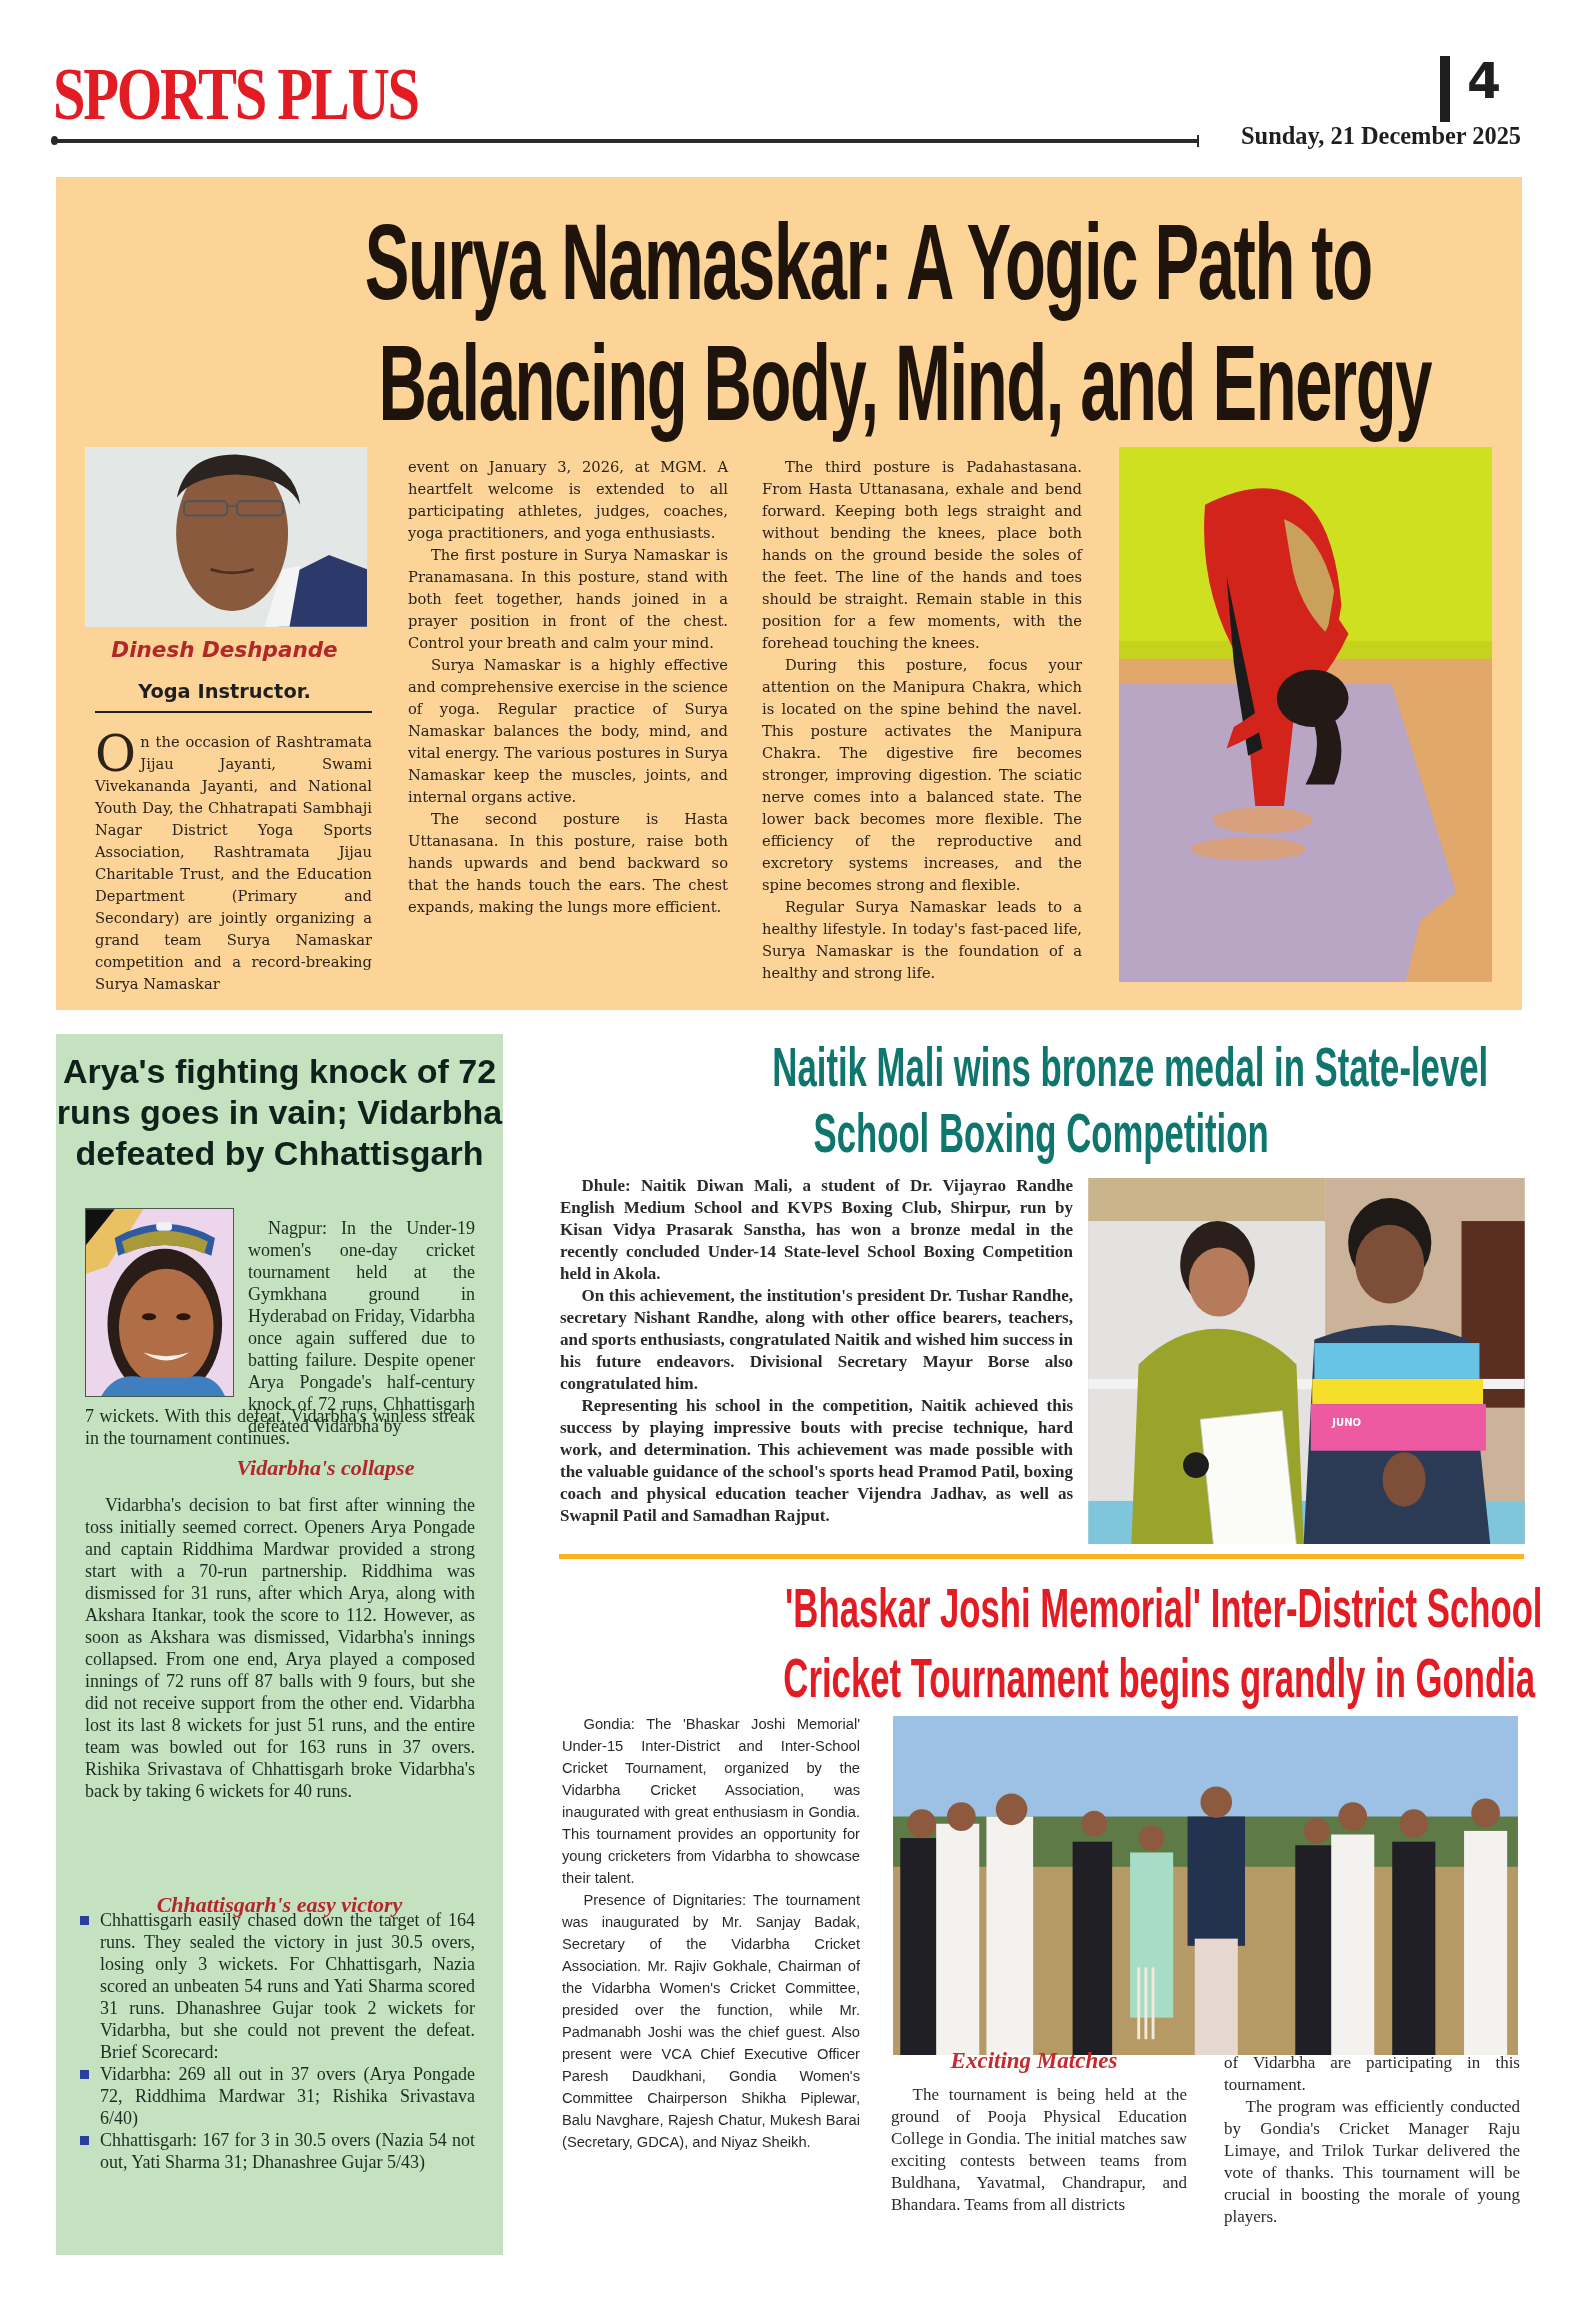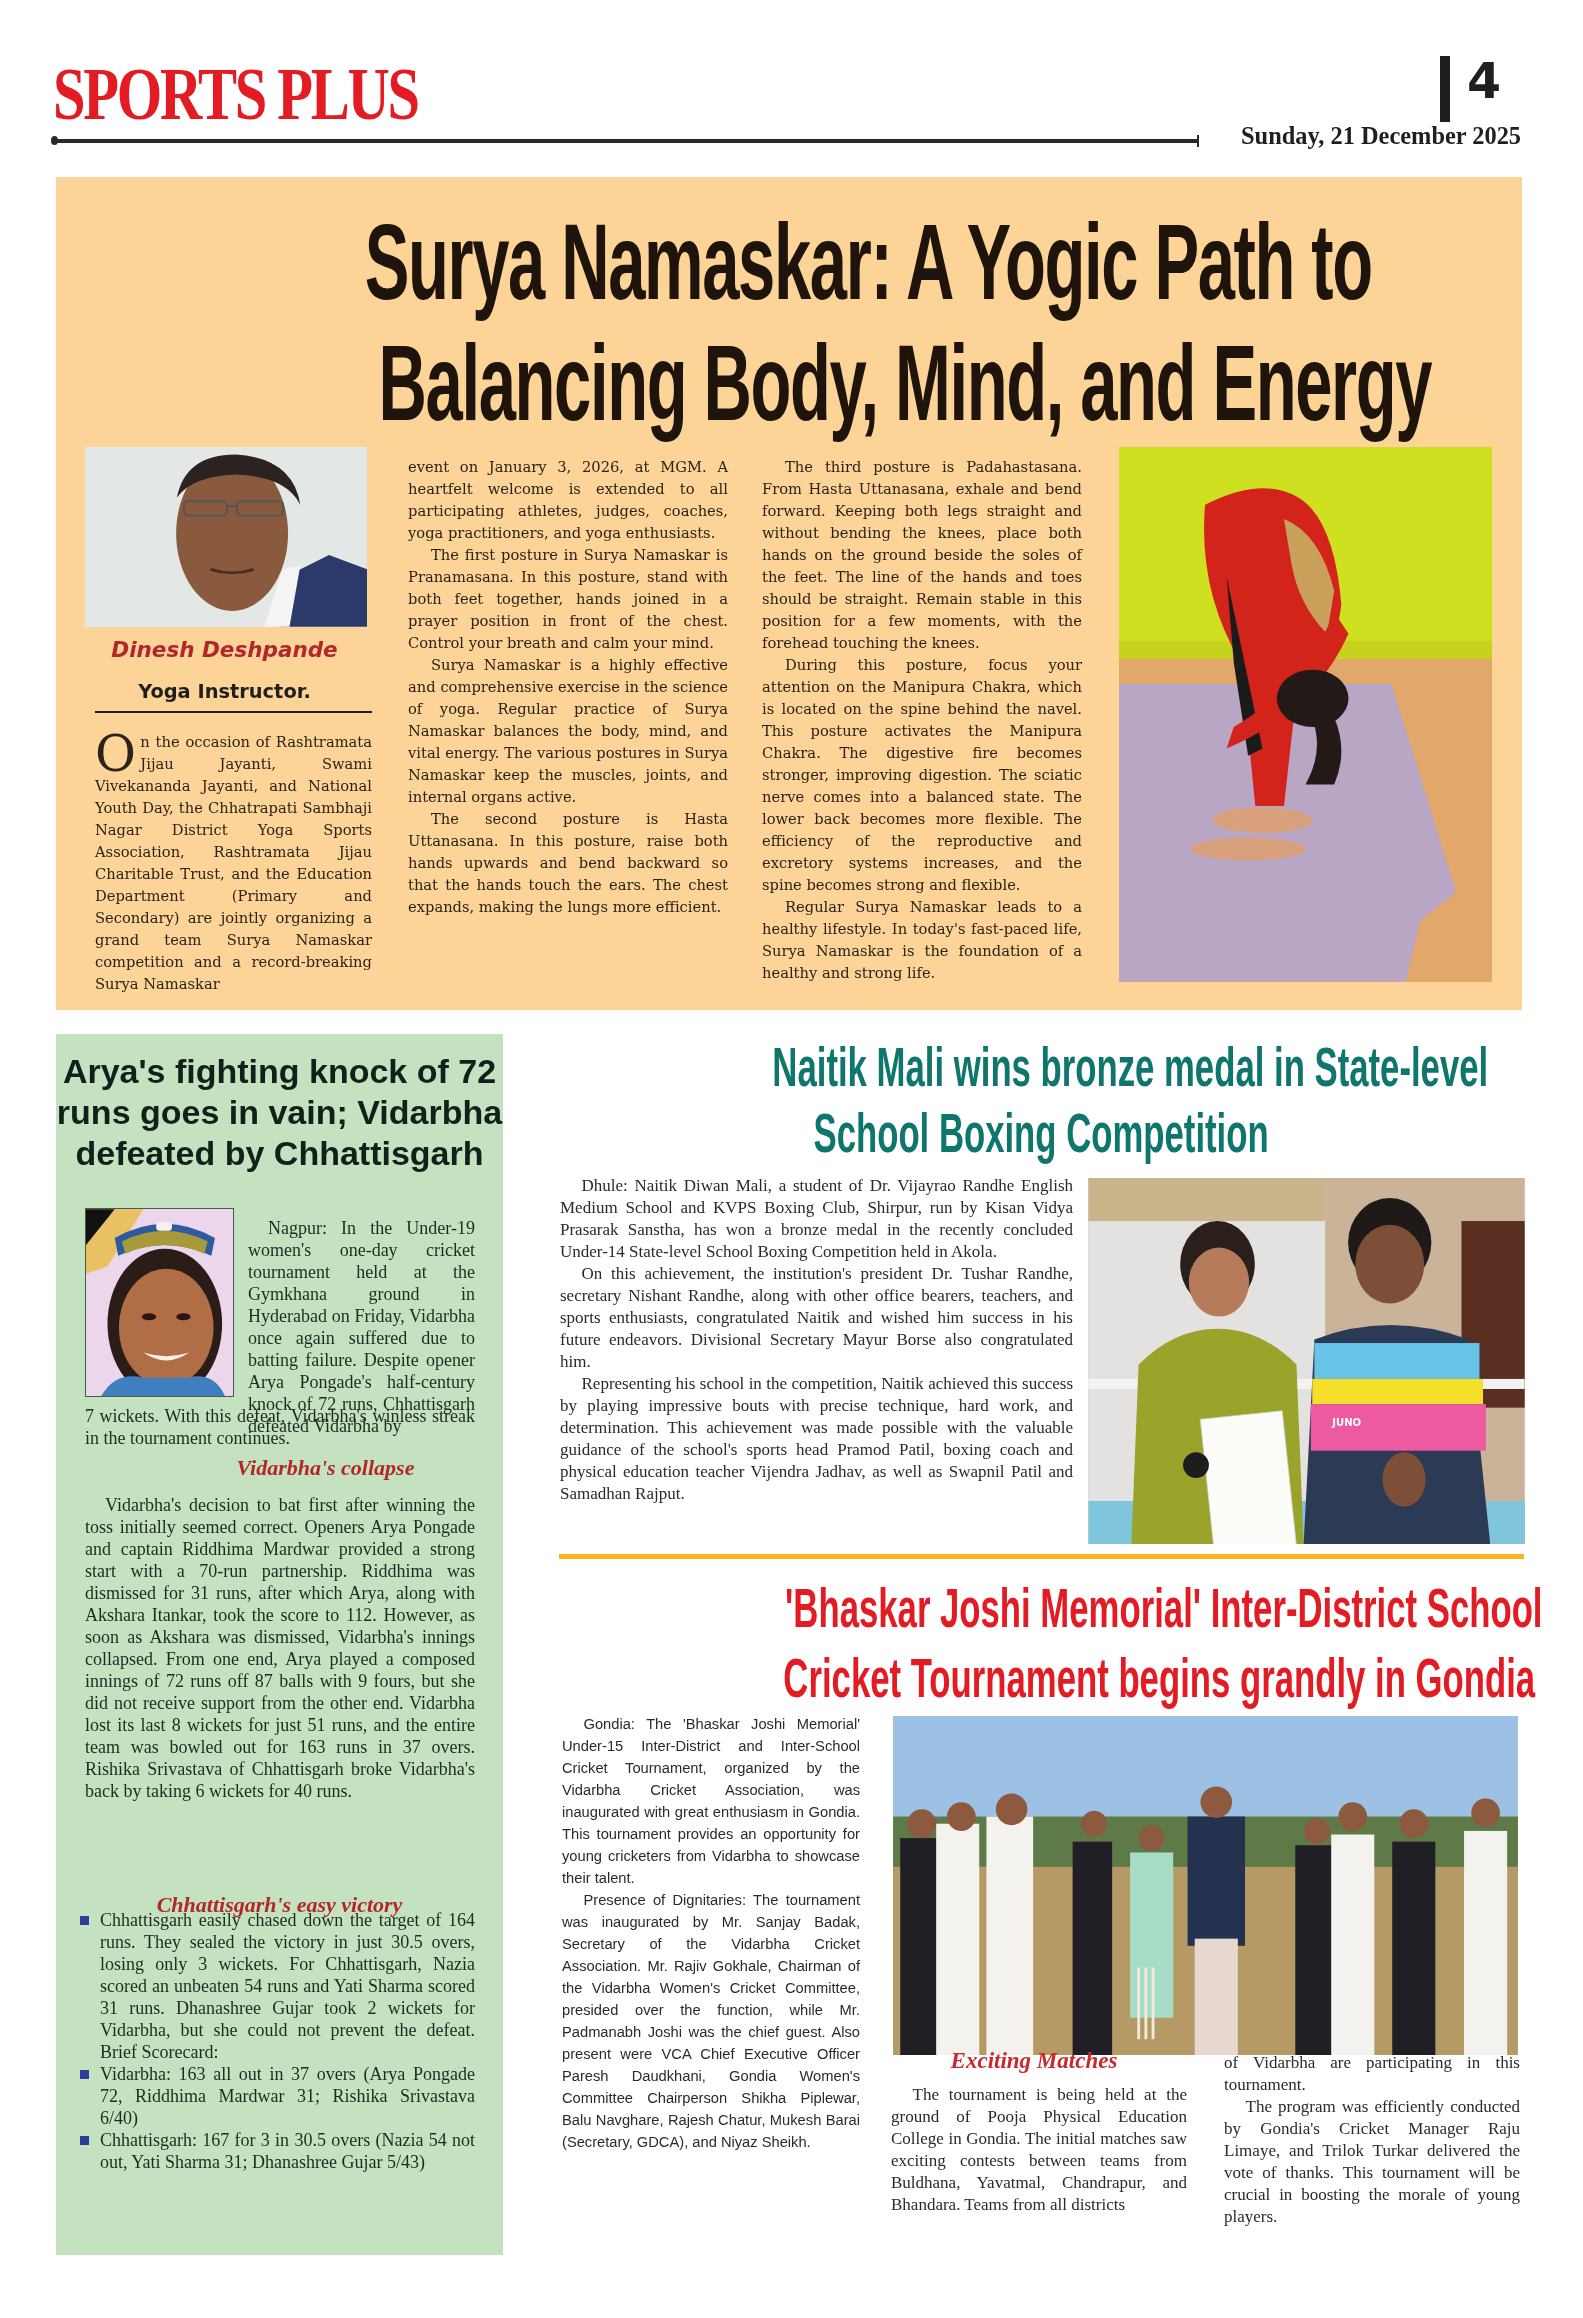--- a/index.html
+++ b/index.html
@@ -54,21 +54,21 @@
   .sb-body { left: 29px; top: 460px; width: 390px; }
   .sb-body p { text-indent: 20px; }
   .sb-sub2 { top: 858px; }
   .sb-bullets { position: absolute; left: 24px; top: 875px; width: 395px; font-family: "Liberation Serif", serif; font-size: 18px; line-height: 22px; color: #1e2b22; }
   .sb-bullets li { list-style: none; position: relative; padding-left: 20px; text-align: justify; }
   .sb-bullets li::before { content: ""; position: absolute; left: 0; top: 7.2px; width: 8.6px; height: 8.6px; background: #2a3f9b; }
 
   
   .boxing-headline { position: absolute; left: 553px; top: 1034px; width: 977px; text-align: center; font-family: "Liberation Sans", sans-serif; font-weight: bold; font-size: 56px; line-height: 66px; color: #0f766e; }
   .boxing-headline span { display: inline-block; transform: scaleX(0.62); white-space: nowrap; }
-  .boxing-body { position: absolute; left: 560px; top: 1175px; width: 513px; font-family: "Liberation Serif", serif; font-size: 17px; line-height: 22px; text-align: justify; color: #2a2a2a; }
+  .boxing-body { position: absolute; left: 560px; top: 1175px; width: 513px; font-family: "Liberation Serif", serif; font-size: 17px; line-height: 22px; text-align: justify; color: #2a2a2a; font-weight: bold; }
   .boxing-body p { text-indent: 21.5px; }
   .boxing-photo { position: absolute; left: 1088px; top: 1178px; width: 437px; height: 366px; background: #d9d5d0; overflow: hidden; }
   .orange-rule { position: absolute; left: 559px; top: 1554px; width: 965px; height: 5px; background: #fbb21c; }
 
   
   .bj-headline { position: absolute; left: 553px; top: 1573px; width: 977px; text-align: center; font-family: "Liberation Sans", sans-serif; font-weight: bold; font-size: 56px; line-height: 70px; color: #e31b23; }
   .bj-headline span { display: inline-block; transform: scaleX(0.62); white-space: nowrap; }
   .bj-col1 { position: absolute; left: 562px; top: 1713px; width: 298px; font-family: Liberation Sans, sans-serif; font-size: 14.7px; line-height: 22px; text-align: justify; color: #2a2a2a; }
   .bj-col1 p { text-indent: 21.5px; }
   .bj-photo { position: absolute; left: 893px; top: 1716px; width: 625px; height: 339px; background: #b6cde0; overflow: hidden; }
@@ -172,21 +172,21 @@
   <div class="sb-col sb-intro-cont">7 wickets. With this defeat, Vidarbha's winless streak in the tournament continues.</div>
 
   <h3 class="sb-sub sb-sub1">Vidarbha's collapse</h3>
   <div class="sb-col sb-body">
     <p>Vidarbha's decision to bat first after winning the toss initially seemed correct. Openers Arya Pongade and captain Riddhima Mardwar provided a strong start with a 70-run partnership. Riddhima was dismissed for 31 runs, after which Arya, along with Akshara Itankar, took the score to 112. However, as soon as Akshara was dismissed, Vidarbha's innings collapsed. From one end, Arya played a composed innings of 72 runs off 87 balls with 9 fours, but she did not receive support from the other end. Vidarbha lost its last 8 wickets for just 51 runs, and the entire team was bowled out for 163 runs in 37 overs. Rishika Srivastava of Chhattisgarh broke Vidarbha's back by taking 6 wickets for 40 runs.</p>
   </div>
 
   <h3 class="sb-sub sb-sub2">Chhattisgarh's easy victory</h3>
   <ul class="sb-bullets">
     <li>Chhattisgarh easily chased down the target of 164 runs. They sealed the victory in just 30.5 overs, losing only 3 wickets. For Chhattisgarh, Nazia scored an unbeaten 54 runs and Yati Sharma scored 31 runs. Dhanashree Gujar took 2 wickets for Vidarbha, but she could not prevent the defeat. Brief Scorecard:</li>
-    <li>Vidarbha: 163 all out in 37 overs (Arya Pongade 72, Riddhima Mardwar 31; Rishika Srivastava 6/40)</li>
+    <li>Vidarbha: 269 all out in 37 overs (Arya Pongade 72, Riddhima Mardwar 31; Rishika Srivastava 6/40)</li>
     <li>Chhattisgarh: 167 for 3 in 30.5 overs (Nazia 54 not out, Yati Sharma 31; Dhanashree Gujar 5/43)</li>
   </ul>
 </section>
 
 <h2 class="boxing-headline">
   <span>Naitik Mali wins bronze medal in State-level</span><br>
   <span>School Boxing Competition</span>
 </h2>
 <div class="boxing-body">
   <p>Dhule: Naitik Diwan Mali, a student of Dr. Vijayrao Randhe English Medium School and KVPS Boxing Club, Shirpur, run by Kisan Vidya Prasarak Sanstha, has won a bronze medal in the recently concluded Under-14 State-level School Boxing Competition held in Akola.</p>

